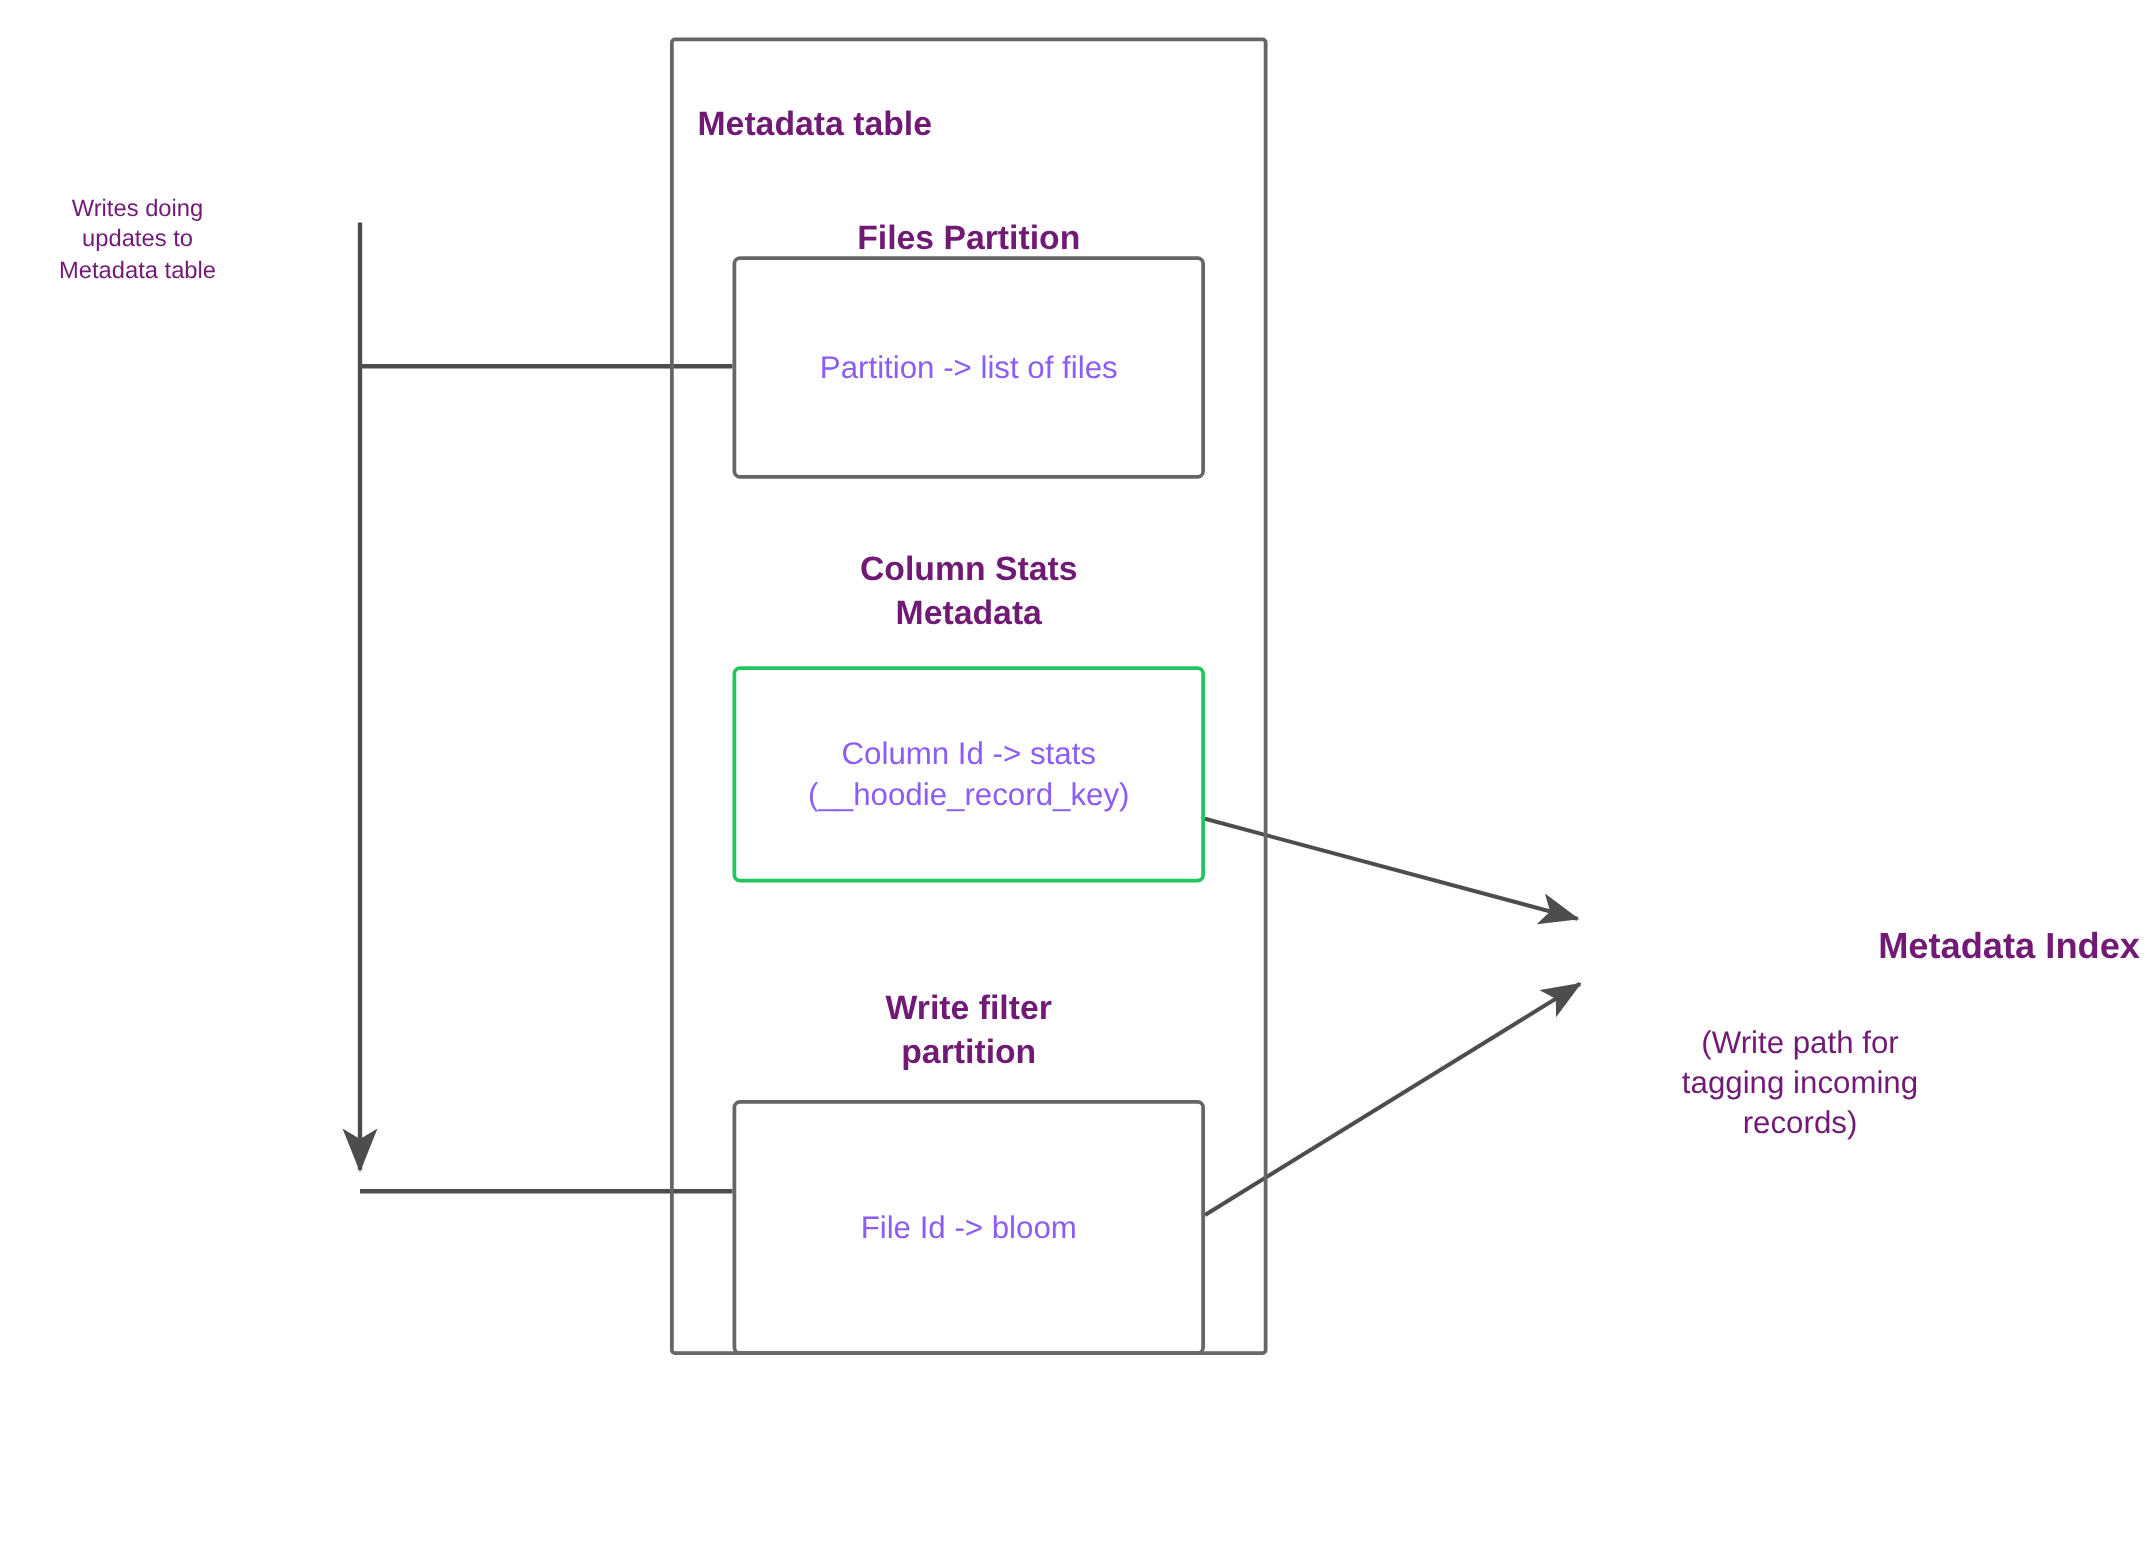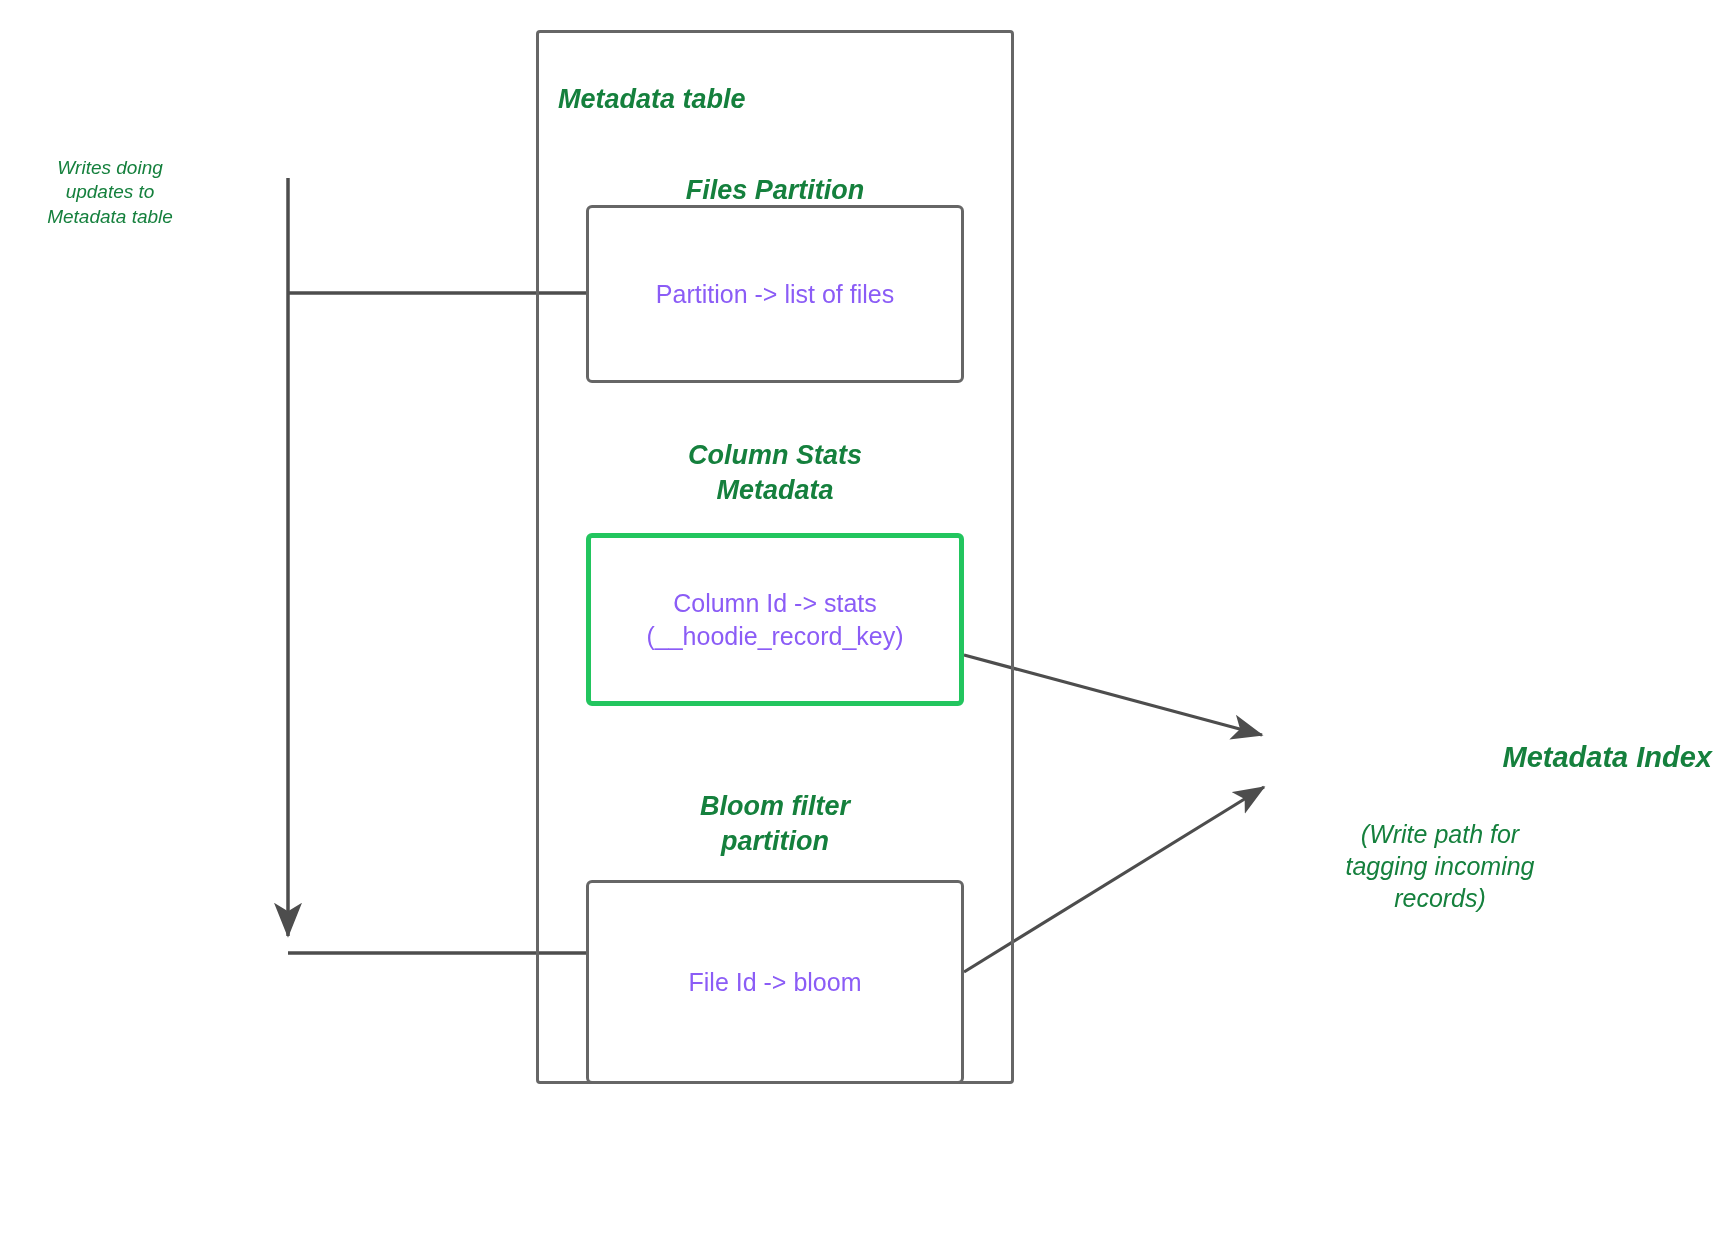--- a/index.html
+++ b/index.html
@@ -18,24 +18,23 @@
   svg.layer {
     position: absolute;
     left: 0;
     top: 0;
     width: 1718px;
     height: 1244px;
     pointer-events: none;
   }
   .txt {
     position: absolute;
-    color: #15803d;
+    color: #701a75;
     line-height: 1.28;
     white-space: pre-line;
-    font-style: italic;
   }
   .bold { font-weight: bold; }
 
   
   #writes-label {
     left: 10px;
     top: 156px;
     width: 200px;
     font-size: 19px;
     text-align: center;
@@ -87,21 +86,21 @@
     color: #8b5cf6;
     line-height: 1.3;
     white-space: pre-line;
   }
   #files-box {
     left: 586px; top: 205px; width: 378px; height: 178px;
     border: 3px solid #666666;
   }
   #column-stats-box {
     left: 586px; top: 533px; width: 378px; height: 173px;
-    border: 5px solid #22c55e;
+    border: 3px solid #22c55e;
   }
   #bloom-box {
     left: 586px; top: 880px; width: 378px; height: 204px;
     border: 3px solid #666666;
   }
 
   
   #metadata-index-title {
     left: 1292px;
     top: 739px;
@@ -168,21 +167,21 @@
   </div>
 
   <div class="txt bold section-heading" id="column-stats-heading">Column Stats
 Metadata</div>
 
   <div class="inner-box" id="column-stats-box">
     <div class="inner-text">Column Id  -&gt; stats
 (__hoodie_record_key)</div>
   </div>
 
-  <div class="txt bold section-heading" id="bloom-filter-heading">Bloom filter
+  <div class="txt bold section-heading" id="bloom-filter-heading">Write filter
 partition</div>
 
   <div class="inner-box" id="bloom-box">
     <div class="inner-text">File Id -&gt; bloom</div>
   </div>
 
   <div class="txt bold" id="metadata-index-title">Metadata Index</div>
 
   <div class="txt" id="metadata-index-caption">(Write path for
 tagging incoming

